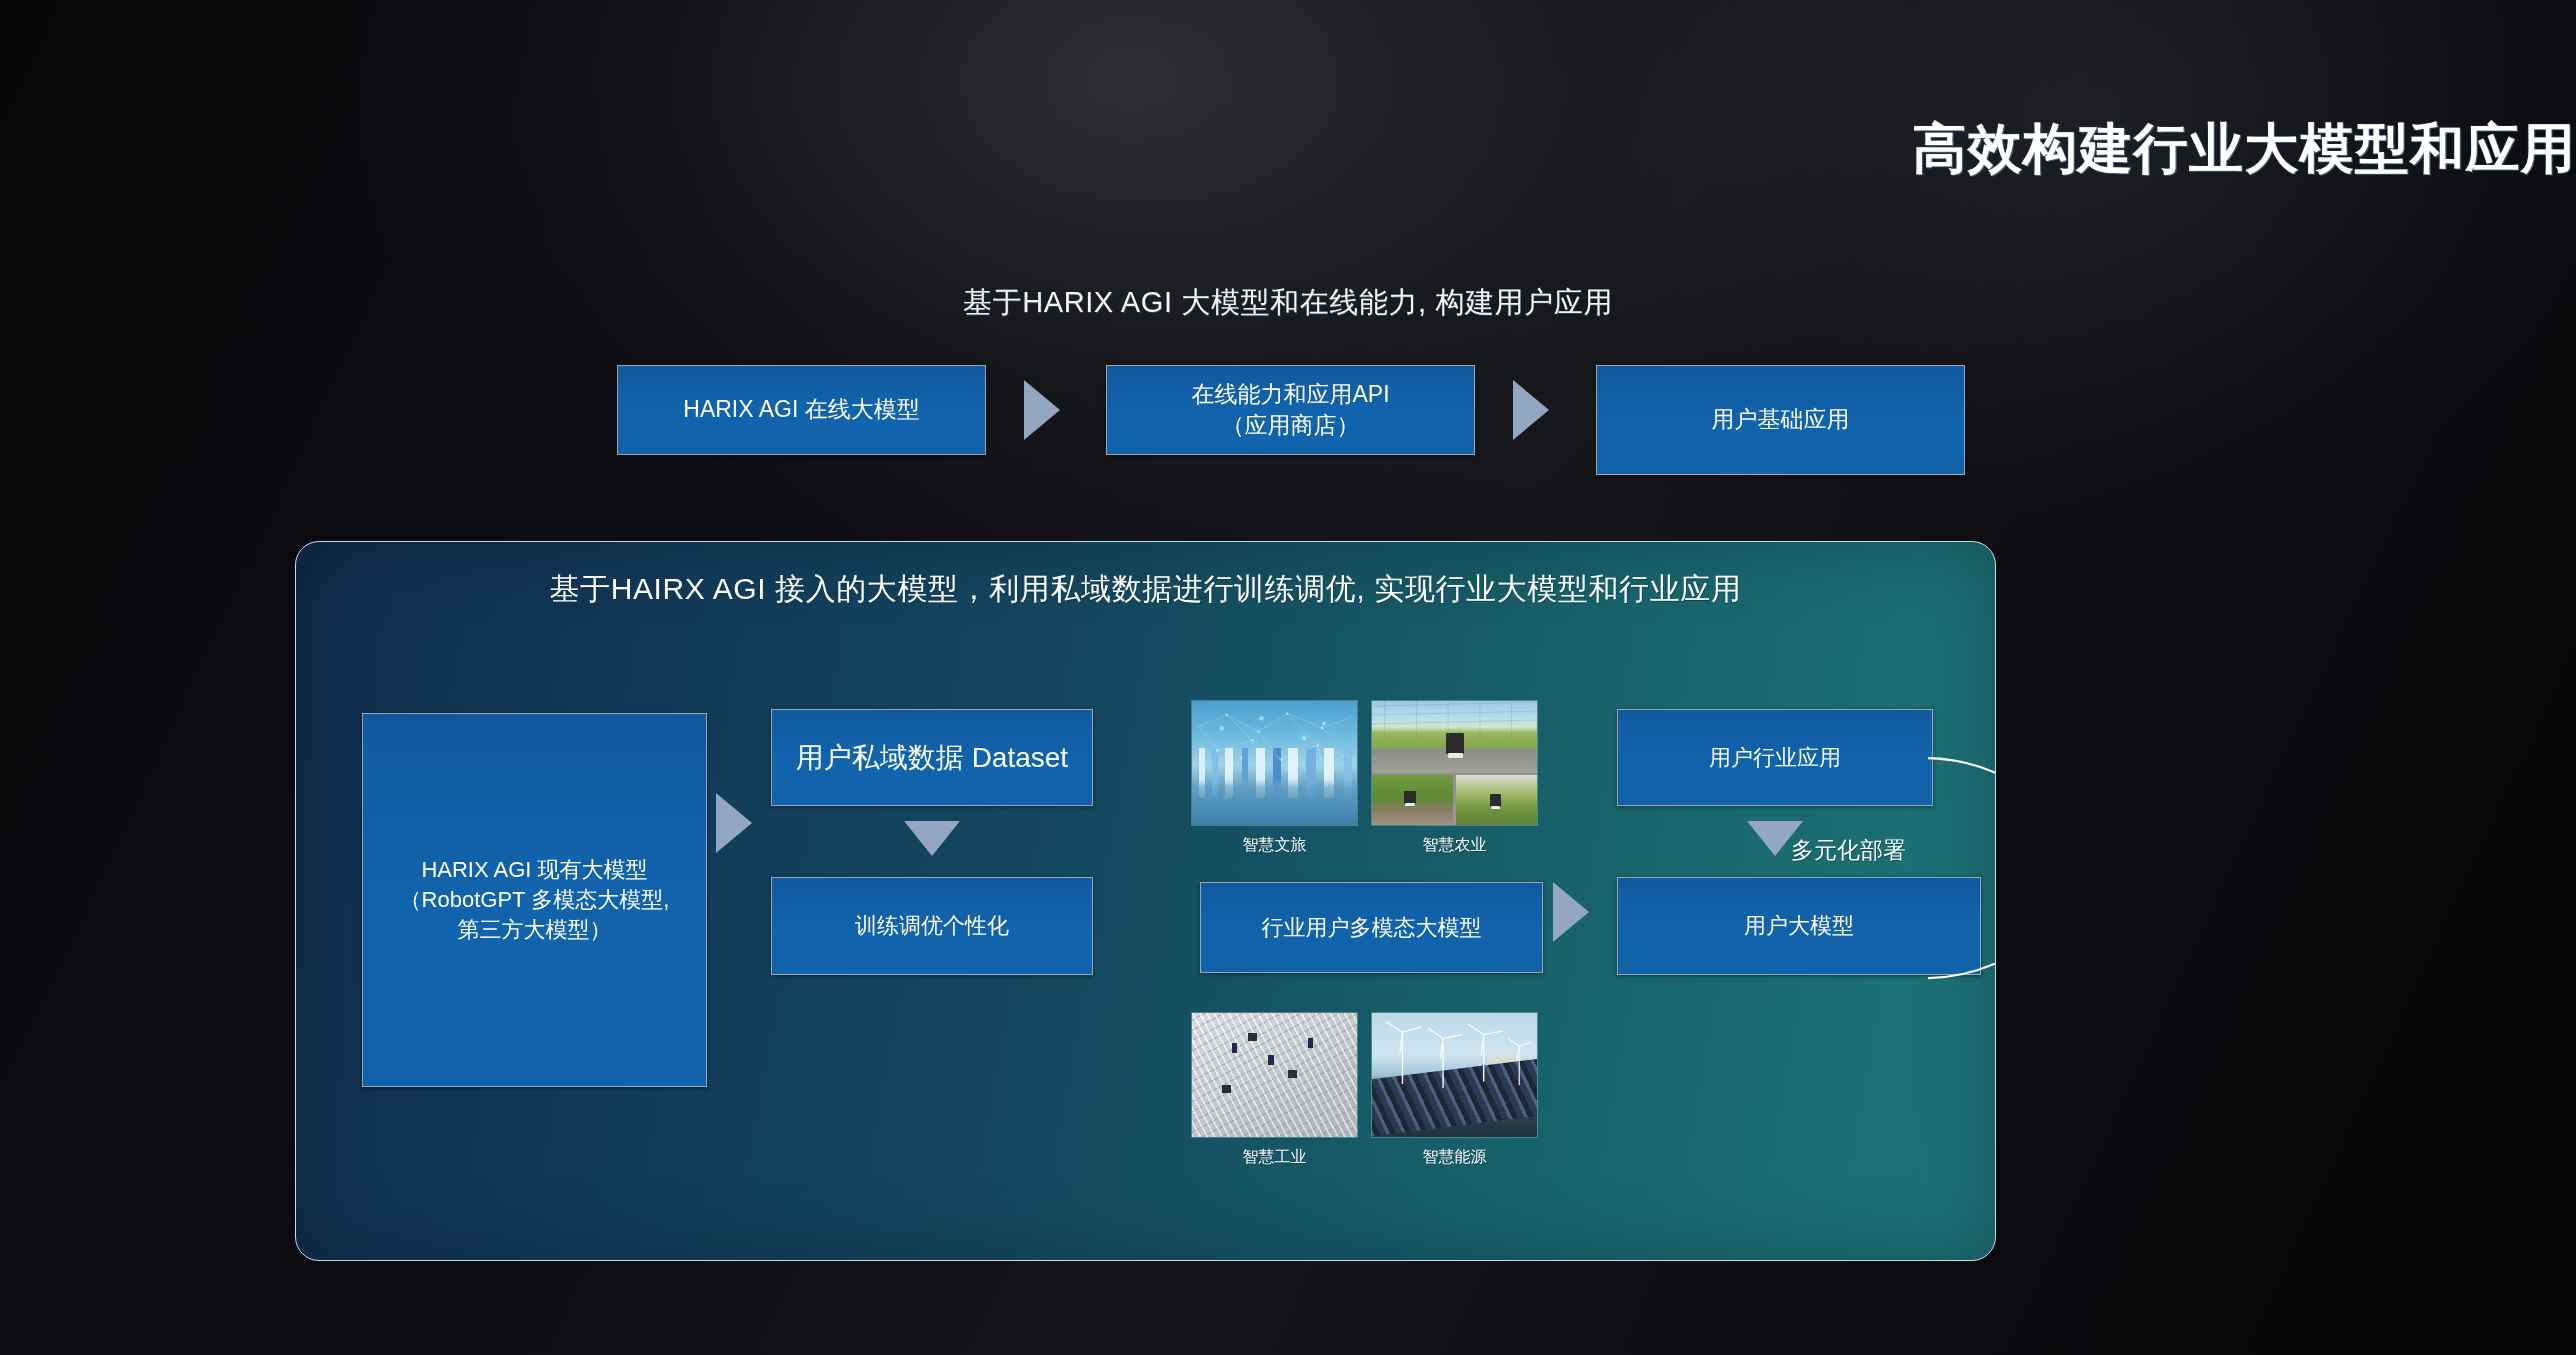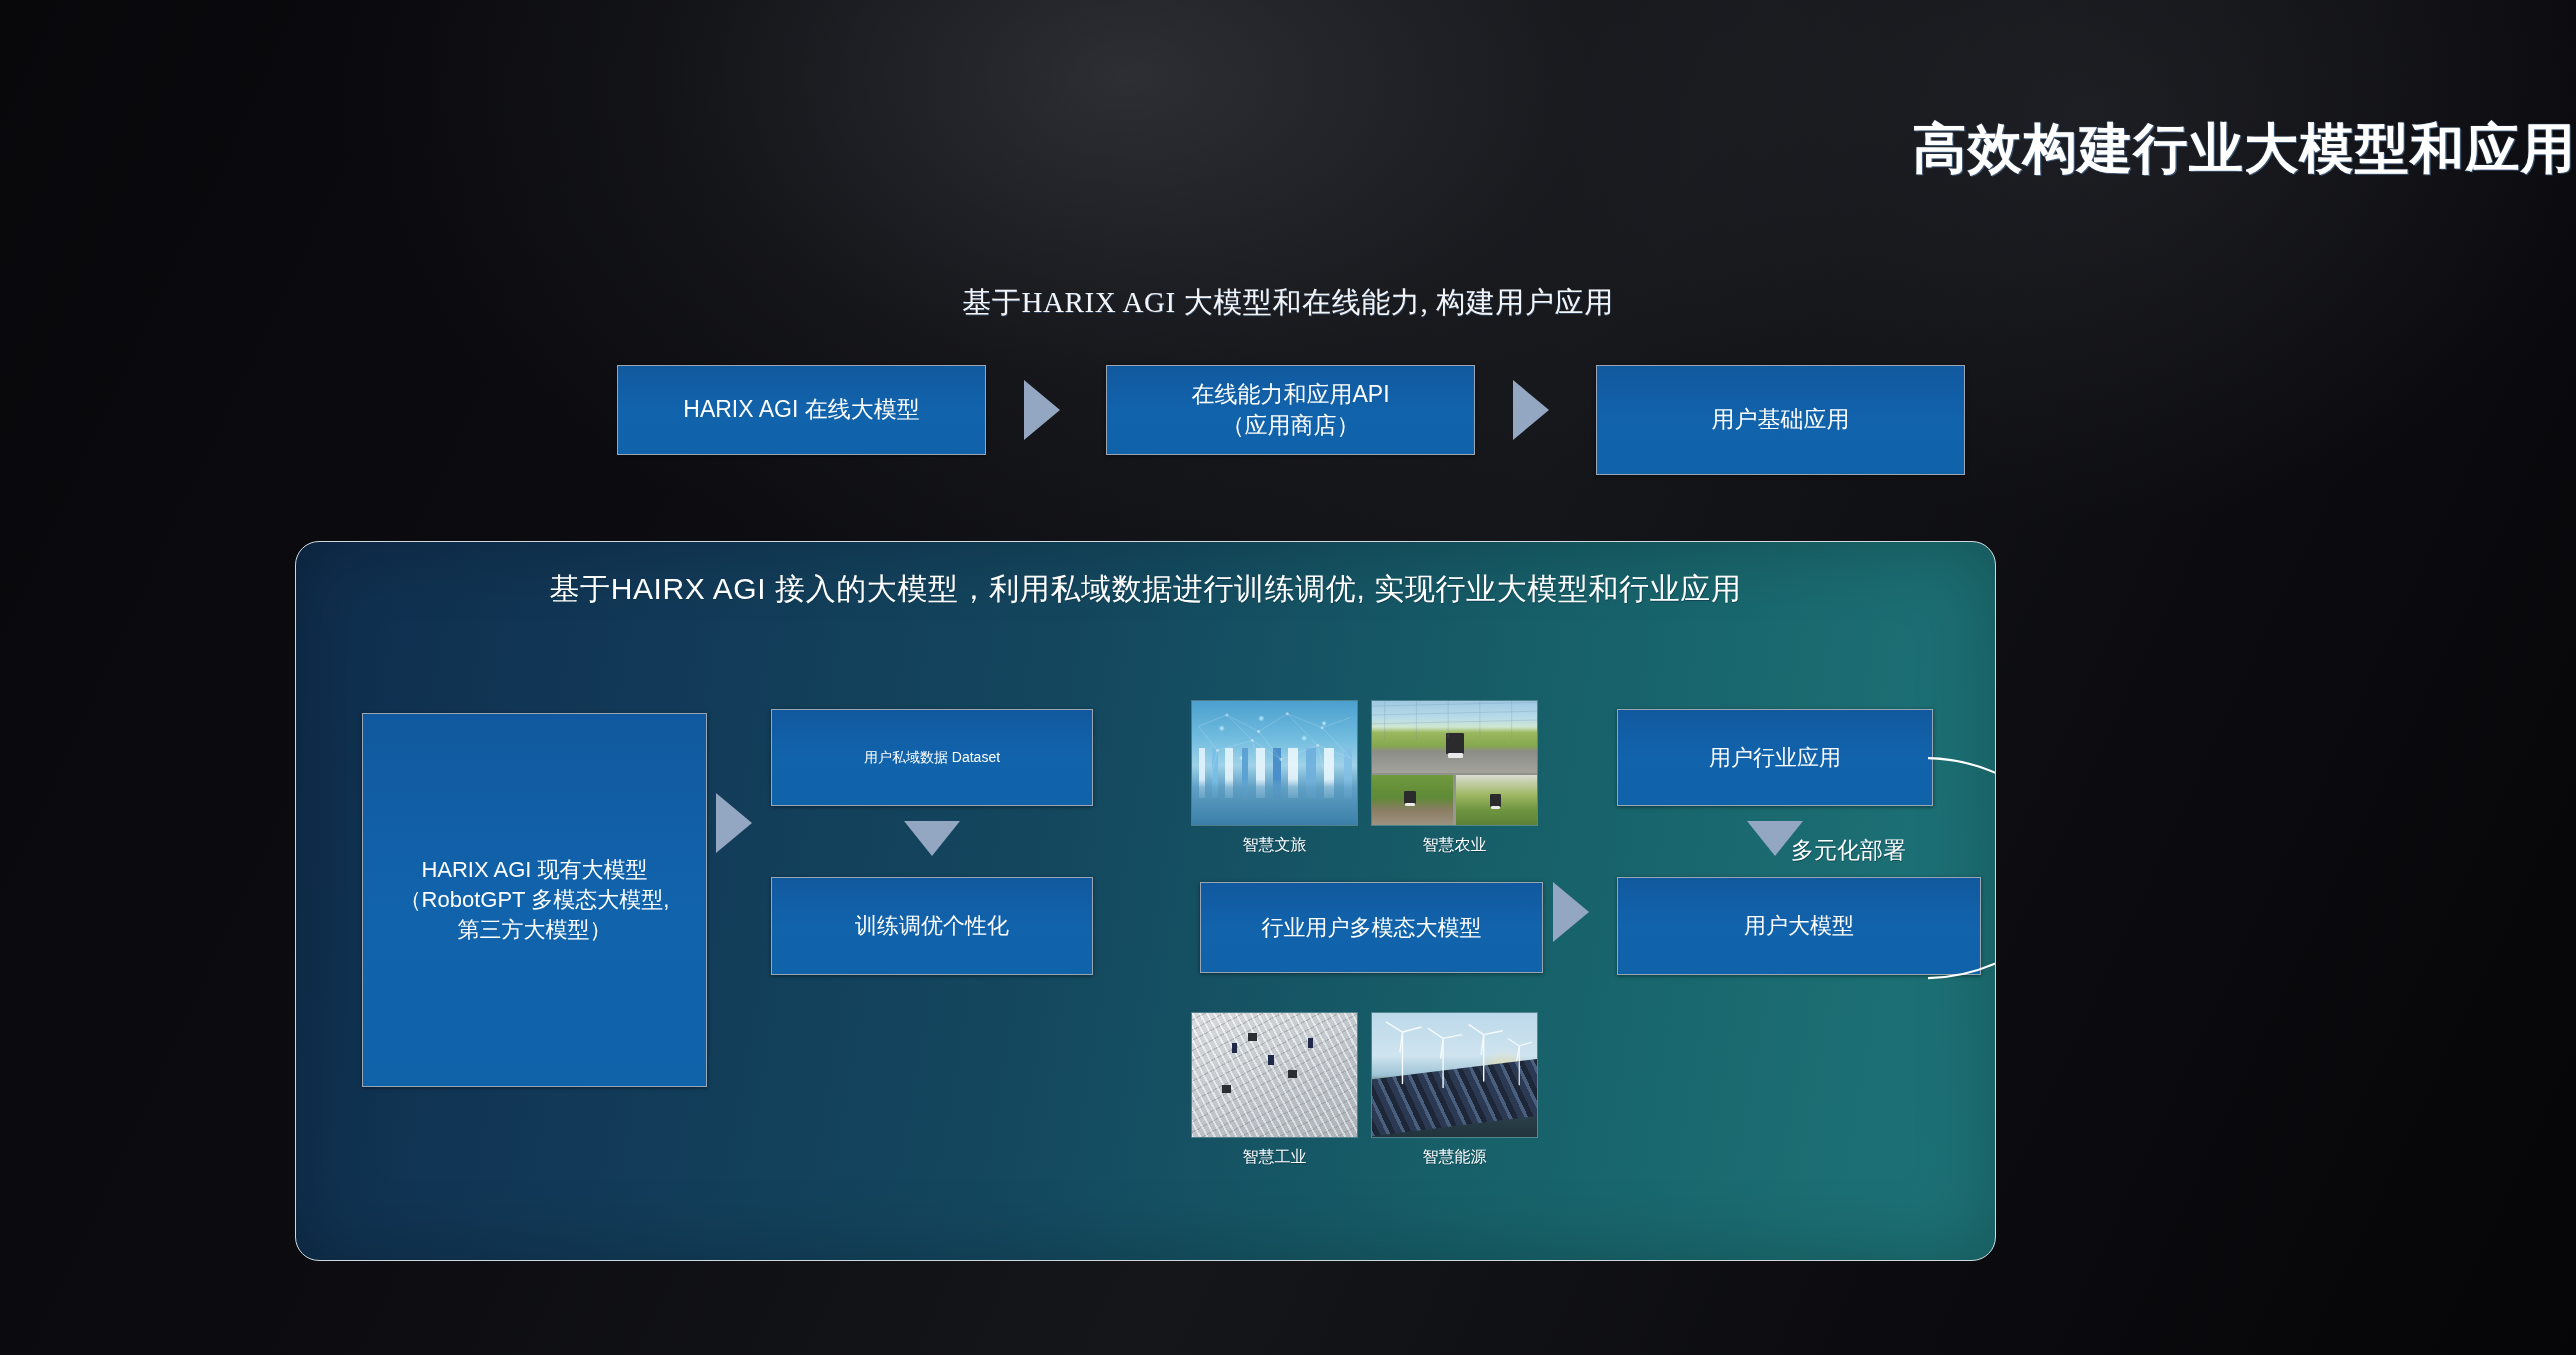--- a/index.html
+++ b/index.html
@@ -25,21 +25,20 @@
     color: #ffffff;
     font-size: 54px; font-weight: 700; letter-spacing: 1.3px;
     text-shadow: 0 0 1.3px rgba(150,200,255,0.5), 1.3px 1.3px 0.6px rgba(120,180,240,0.35);
   }
   #subtitle {
     position: absolute; left: 0; top: 283px; width: 2576px;
     text-align: center;
     color: #f2f4f7;
     font-size: 29px; font-weight: 500; letter-spacing: 0.6px;
     text-shadow: 0.6px 0.6px 0.6px rgba(90,140,200,0.35);
-    font-family: Liberation Serif, serif;
   }
   
   .fbox {
     position: absolute;
     background: linear-gradient(180deg, #11599f 0%, #1163ac 50%, #1063a9 100%);
     border: 1.3px solid #9aa6b3;
     display: flex; align-items: center; justify-content: center;
     text-align: center;
     color: #ffffff;
     font-size: 23px; line-height: 1.35; font-weight: 400;
@@ -201,21 +200,21 @@
     <div id="panel-title">基于HAIRX AGI 接入的大模型，利用私域数据进行训练调优, 实现行业大模型和行业应用</div>
 
     <div class="fbox two-line" style="left:66px; top:171px; width:345px; height:374px; font-size:22px;">
       <span>HARIX AGI 现有大模型</span>
       <span>（RobotGPT 多模态大模型,</span>
       <span>第三方大模型）</span>
     </div>
 
     <div class="tri-right" style="left:420px; top:251px;"></div>
 
-    <div class="fbox" style="left:475px; top:167px; width:322px; height:97px; font-size:14px;">
+    <div class="fbox" style="left:475px; top:167px; width:322px; height:97px; font-size:28px;">
       <span>用户私域数据 Dataset</span>
     </div>
 
     <div class="tri-down" style="left:608px; top:279px;"></div>
 
     <div class="fbox" style="left:475px; top:335px; width:322px; height:98px; font-size:22px;">
       <span>训练调优个性化</span>
     </div>
 
     <div class="thumb-wrap" style="left:895px; top:158px;">

